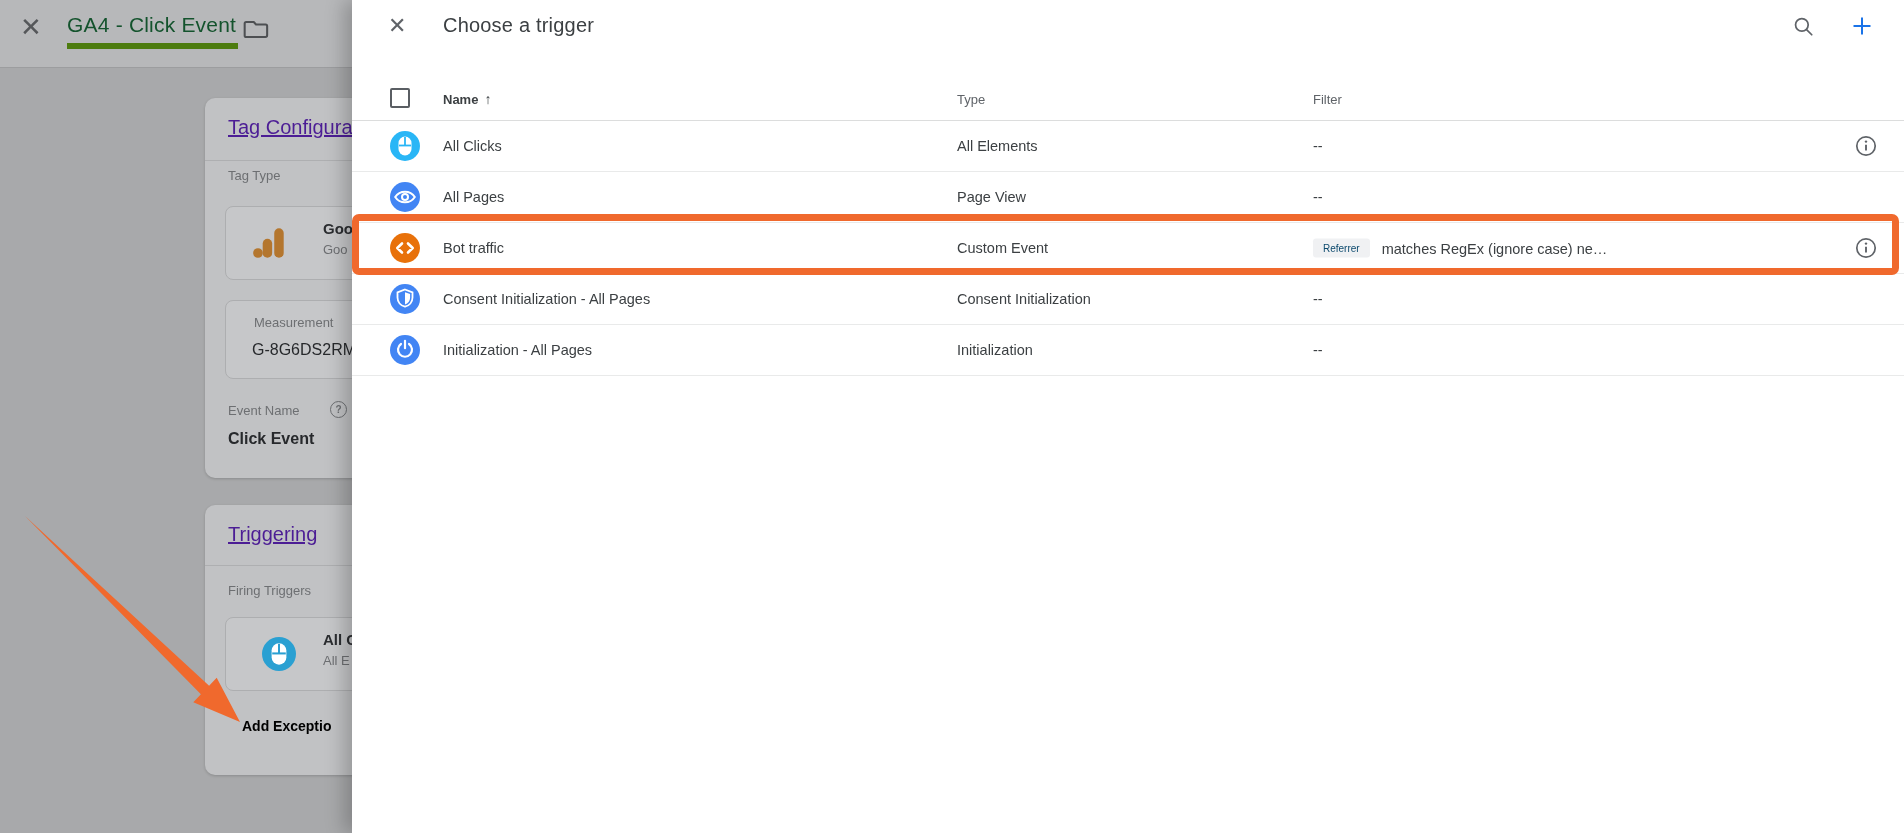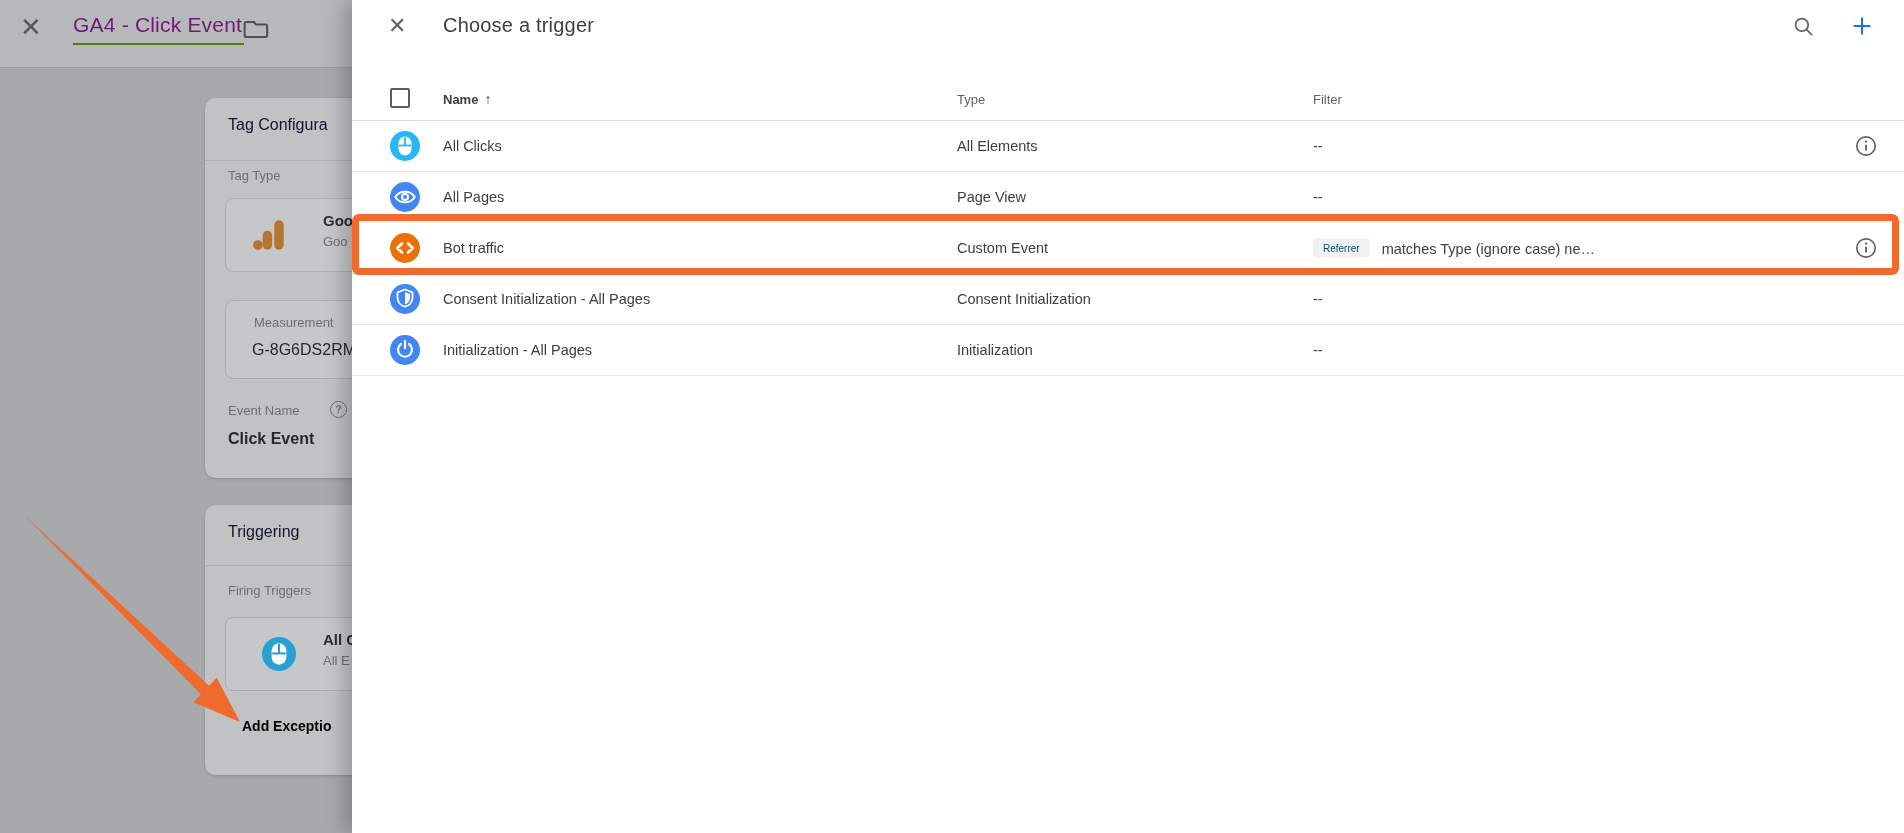--- a/index.html
+++ b/index.html
@@ -4,35 +4,35 @@
 <style>
   html,body{margin:0;padding:0;background:#888;}
   .stage{position:relative;width:1904px;height:833px;overflow:hidden;
          font-family:"Liberation Sans", sans-serif;color:#3c4043;}
 
   
   .backdrop{position:absolute;left:0;top:0;width:352px;height:833px;background:#a8a9ab;}
   .topbar{position:absolute;left:0;top:0;width:352px;height:67px;background:#b7b8ba;
           border-bottom:1px solid #9c9d9f;}
   .wclose{position:absolute;left:20px;top:13px;font-size:26px;line-height:28px;color:#55575a;}
-  .wtitle{position:absolute;left:73px;top:13px;font-size:21px;color:#701a75;
-          padding:0 2px 6px 0;border-bottom:2px solid #4d7c0f;letter-spacing:.2px;}
+  .wtitle{position:absolute;left:67px;top:13px;font-size:21px;color:#14532d;
+          padding:0 2px 6px 0;border-bottom:6px solid #4d7c0f;letter-spacing:.2px;}
   .folder{position:absolute;left:243px;top:17px;width:26px;height:24px;}
 
   .card{position:absolute;background:#c1c2c4;border-radius:10px;
         box-shadow:0 1px 3px rgba(0,0,0,.18);}
   .card1{left:205px;top:98px;width:230px;height:380px;}
   .card2{left:205px;top:505px;width:230px;height:270px;}
-  .card-heading{position:absolute;left:23px;top:18px;font-size:16px;color:#0f172a;white-space:nowrap;}
+  .card-heading{position:absolute;left:23px;top:18px;font-size:20px;color:#4c1d95;white-space:nowrap;text-decoration:underline;}
   .card-div{position:absolute;left:0;right:0;height:1px;background:#aeafb1;}
   .glabel{position:absolute;font-size:13px;color:#6d6f72;white-space:nowrap;}
   .gvalue{position:absolute;font-size:16px;font-weight:bold;color:#27292c;white-space:nowrap;margin-top:6px;}
 
   .subcard{position:absolute;background:#c6c7c9;border:1px solid #adaeb0;border-radius:8px;}
-  .sc1{left:20px;top:100px;width:195px;height:72px;}
+  .sc1{left:20px;top:108px;width:195px;height:72px;}
   .sc2{left:20px;top:202px;width:195px;height:77px;}
   .sc3{left:20px;top:112px;width:195px;height:72px;}
   .ga4{position:absolute;left:22px;top:15px;width:42px;height:42px;}
   .sc-title{position:absolute;left:97px;top:13px;font-size:15px;font-weight:bold;color:#2b2d30;white-space:nowrap;}
   .sc-sub{position:absolute;left:97px;top:35px;font-size:13px;color:#6d6f72;white-space:nowrap;}
   .help{position:absolute;left:102px;top:-2px;width:15px;height:15px;border:1.5px solid #6d6f72;
         border-radius:50%;font-size:10px;line-height:15px;text-align:center;color:#6d6f72;font-weight:bold;}
   .circle-icon{position:absolute;border-radius:50%;}
   .fire-circle{left:36px;top:19px;width:34px;height:34px;background:#2aa0d2;}
   .addexc{position:absolute;left:37px;top:213px;font-size:14px;font-weight:bold;color:#000000;white-space:nowrap;}
@@ -195,21 +195,21 @@
         <div class="trow hl">
     <span class="ricon" style="background: rgb(232, 113, 10);">
             <svg viewBox="0 0 30 30">
               <path d="M12 10.5l-4.7 4.5 4.7 4.5M18 10.5l4.7 4.5-4.7 4.5" fill="none" stroke="#fff" stroke-width="2.6" stroke-linecap="round" stroke-linejoin="round"></path>
             </svg>
           </span>
     <span class="cell c-name">Bot traffic</span>
     <span class="cell c-type">Custom Event</span>
     <span class="cell c-filter">
             <span class="chip">Referrer</span>
-            <span>matches Type (ignore case) ne…</span>
+            <span>matches RegEx (ignore case) ne…</span>
           </span>
     <svg class="info" viewBox="0 0 24 24" style="visibility: visible;">
       <circle cx="12" cy="12" r="9.2" fill="none" stroke="#5f6368" stroke-width="1.7"></circle>
       <line x1="12" y1="10.8" x2="12" y2="16.6" stroke="#5f6368" stroke-width="1.9"></line>
       <circle cx="12" cy="7.6" r="1.2" fill="#5f6368"></circle>
     </svg>
   </div>
         <div class="trow">
     <span class="ricon" style="background: rgb(66, 133, 244);">
             <svg viewBox="0 0 30 30">

